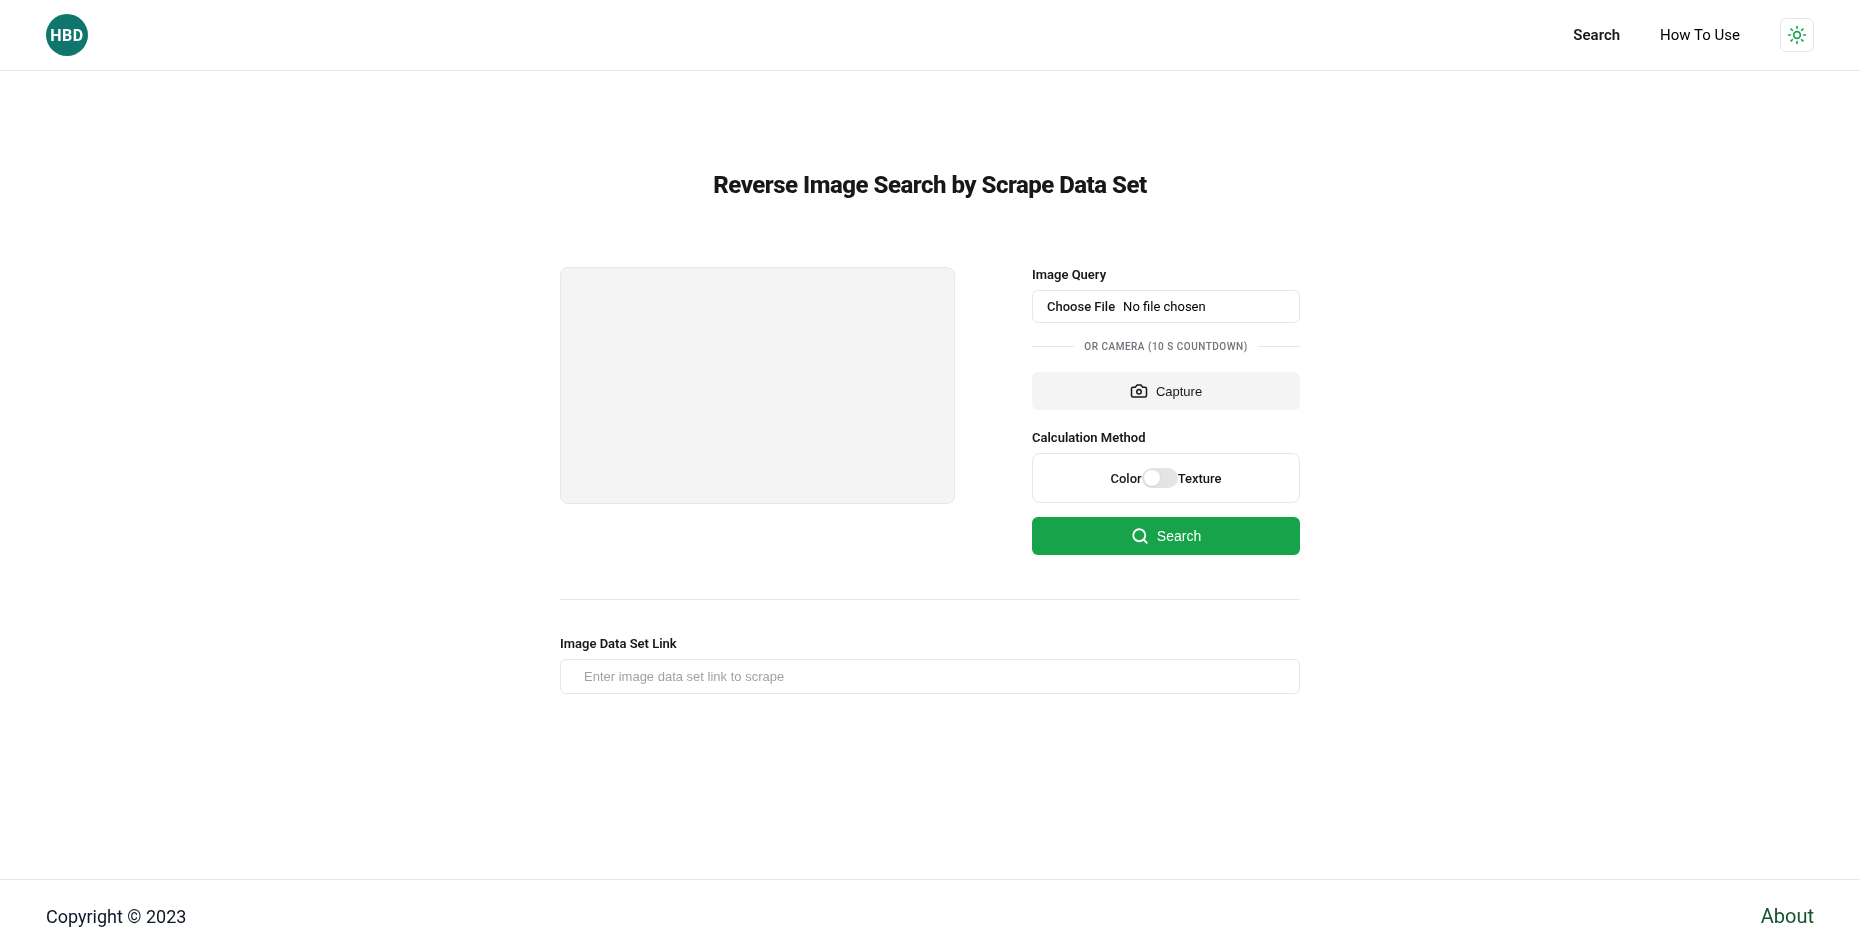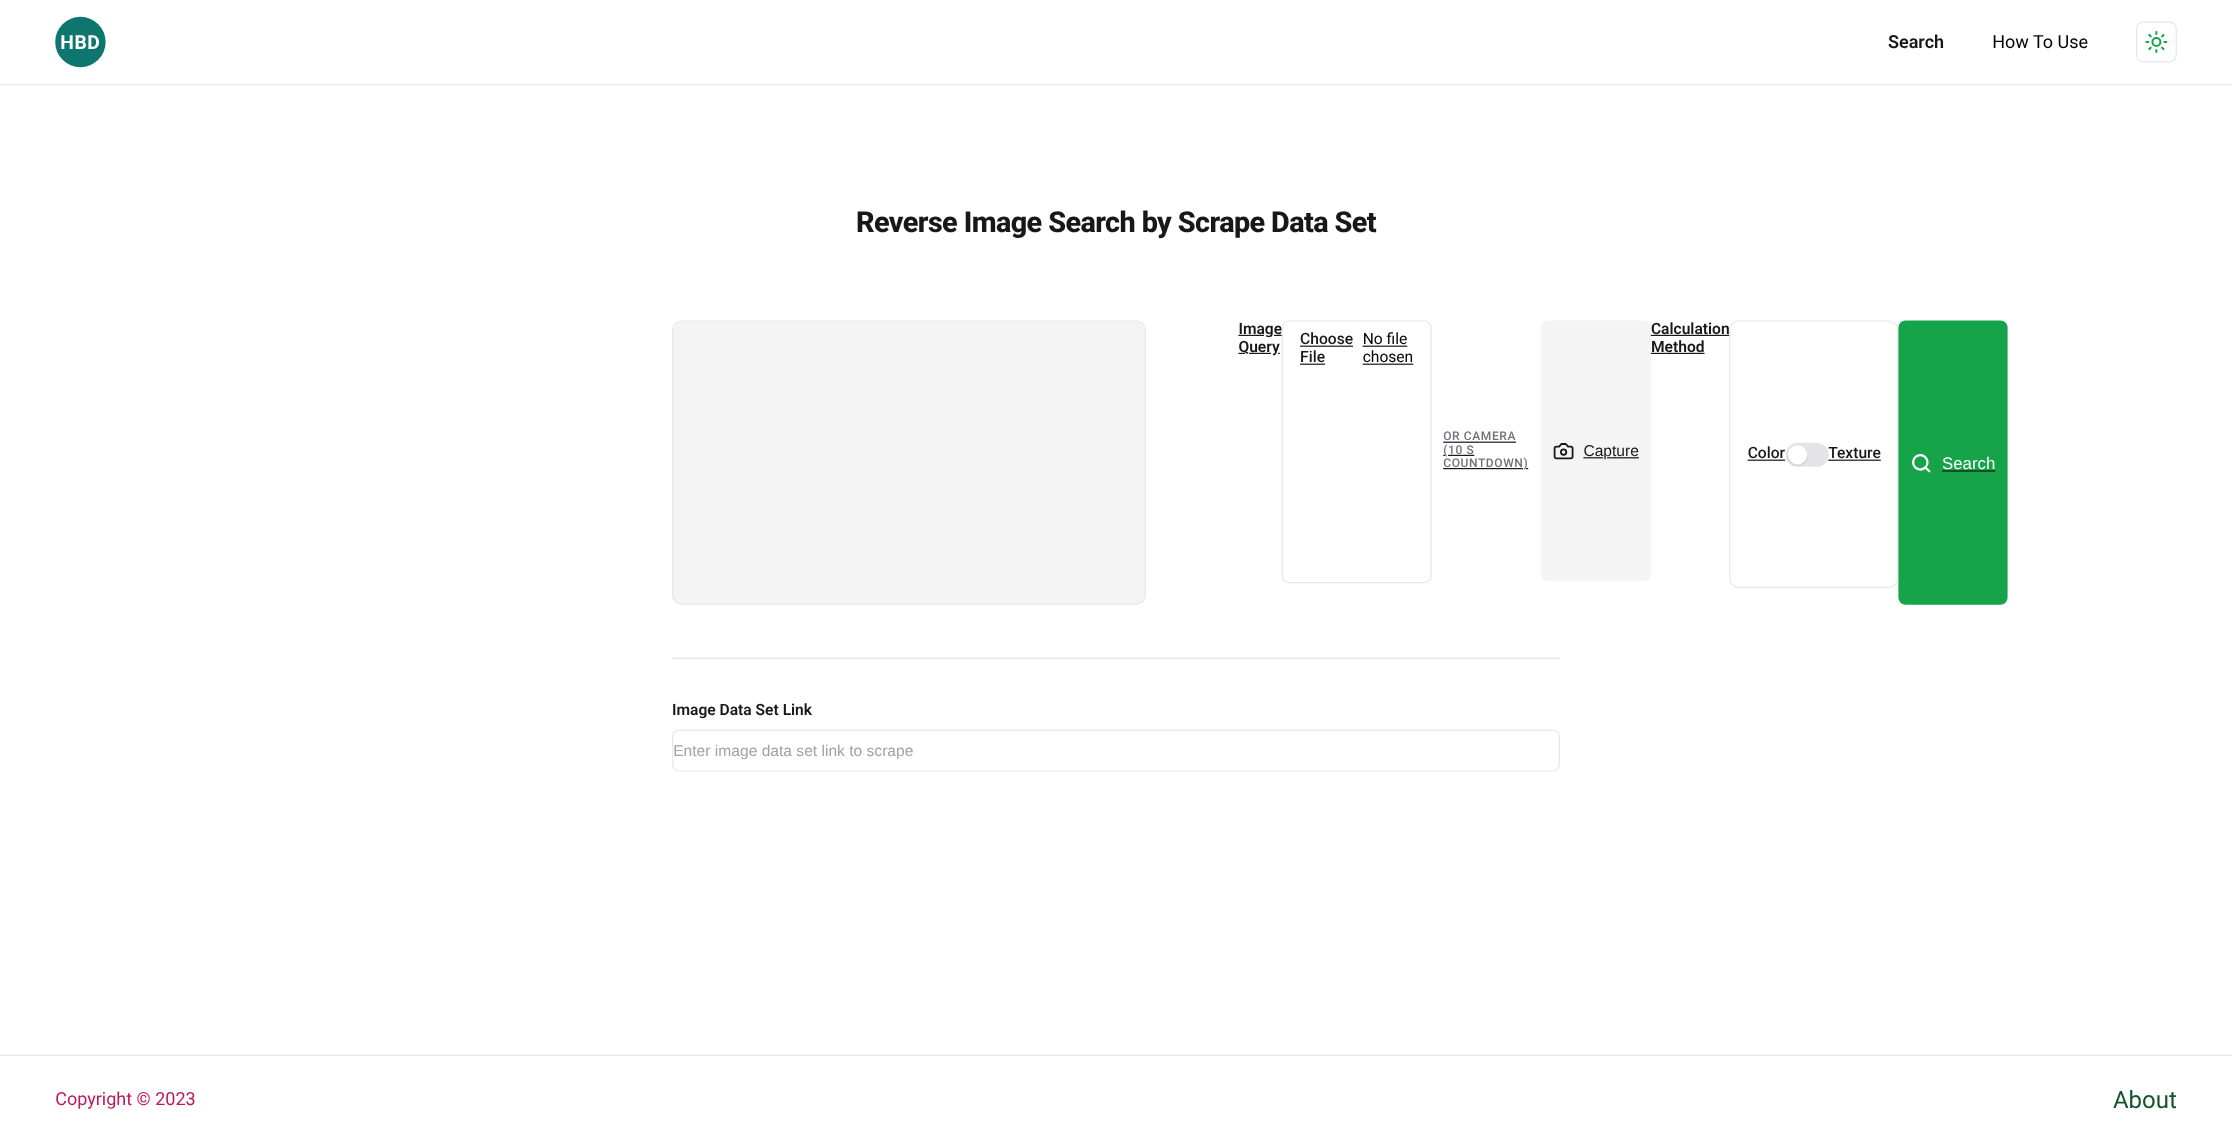--- a/index.html
+++ b/index.html
@@ -90,22 +90,21 @@
     .preview {
       width: 395px;
       height: 237px;
       background: #f4f4f5;
       border: 1px solid #e5e7eb;
       border-radius: 8px;
     }
     .right-col {
       width: 268px;
       display: flex;
-      flex-direction: row;
-      text-decoration: underline;
+      flex-direction: column;
     }
     .label {
       font-size: 13px;
       font-weight: 600;
       margin-bottom: 8px;
       color: #18181b;
     }
     .file-input {
       border: 1px solid #e5e7eb;
       border-radius: 6px;
@@ -212,37 +211,37 @@
     }
     .hr {
       height: 1px;
       background: #e5e7eb;
       margin: 44px 0 36px 0;
     }
     .text-input {
       width: 100%;
       border: 1px solid #e5e7eb;
       border-radius: 6px;
-      padding: 9px 0;
+      padding: 9px 23px;
       font-size: 13px;
       color: #18181b;
     }
     .text-input::placeholder {
       color: #a1a1aa;
     }
     .footer {
       display: flex;
       justify-content: space-between;
       align-items: center;
       padding: 24px 46px;
       border-top: 1px solid #e5e7eb;
     }
     .footer-left {
-      color: #be185d;
-      font-size: 15px;
+      color: #0f172a;
+      font-size: 18px;
     }
     .footer-right {
       color: #14532d;
       font-size: 20px;
       cursor: pointer;
     }
   </style>
 </head>
 <body>
 

